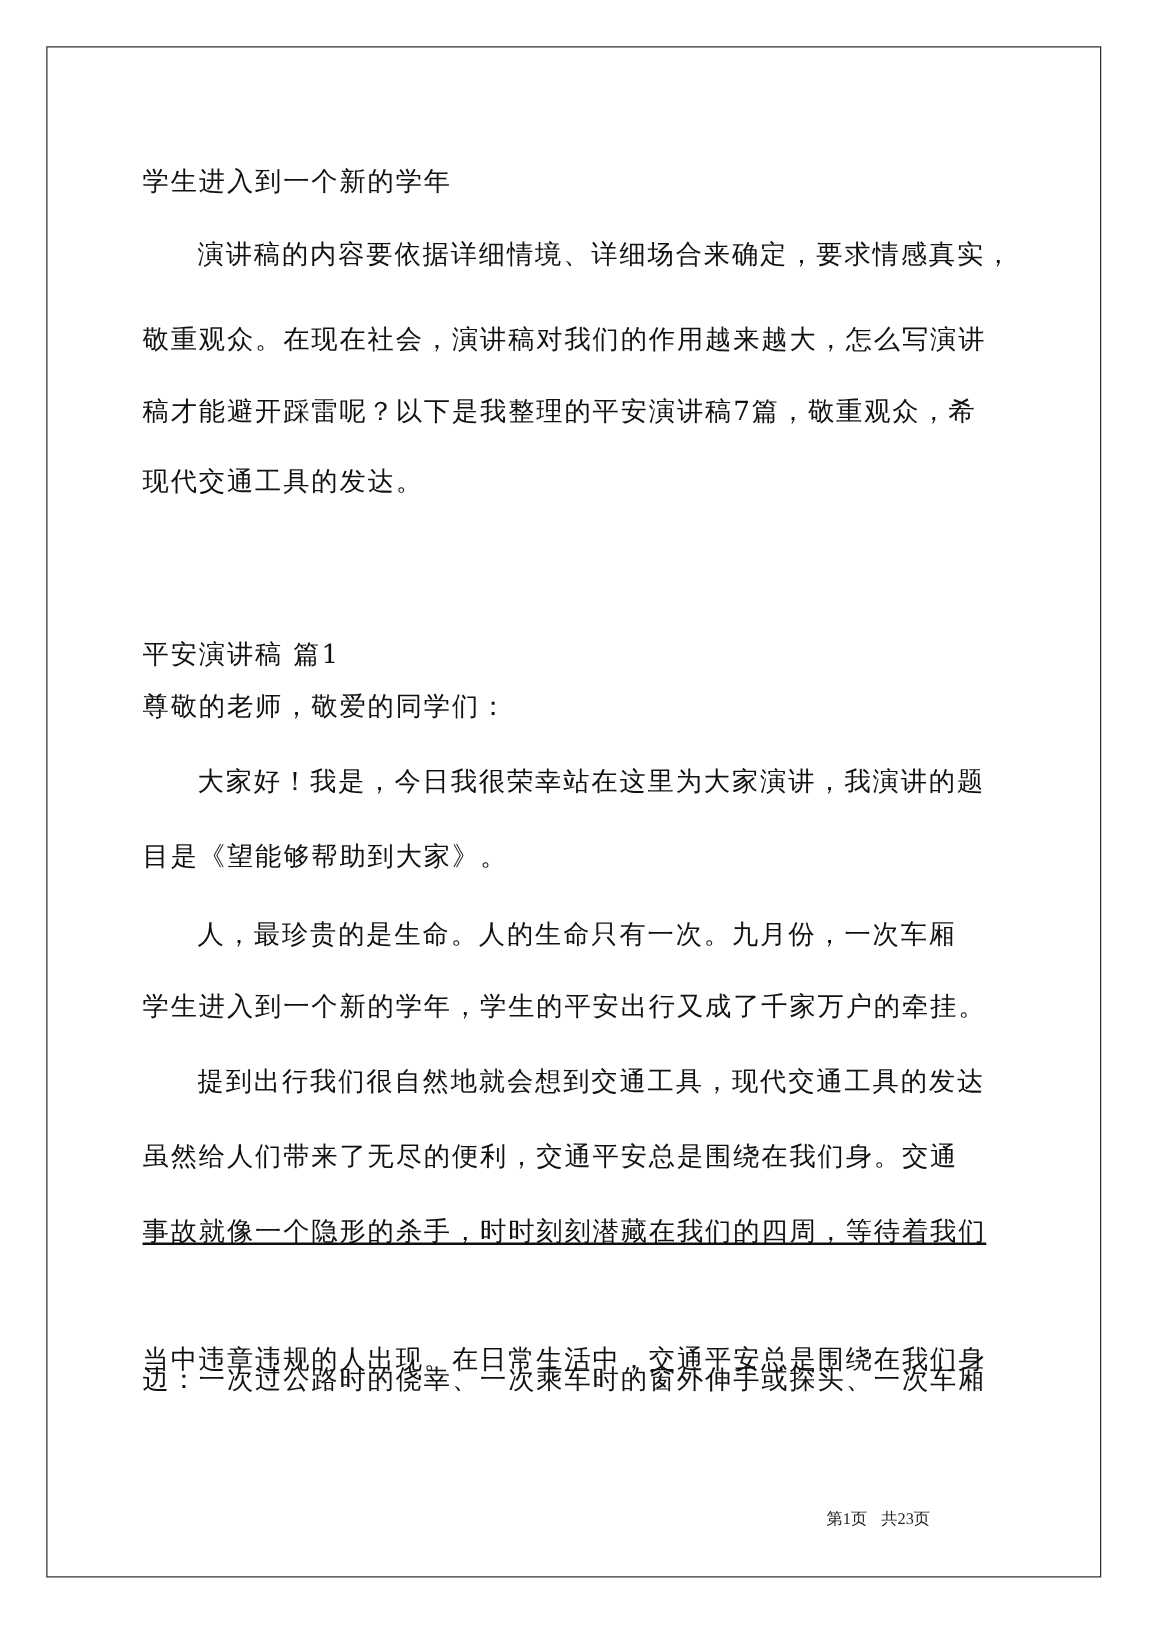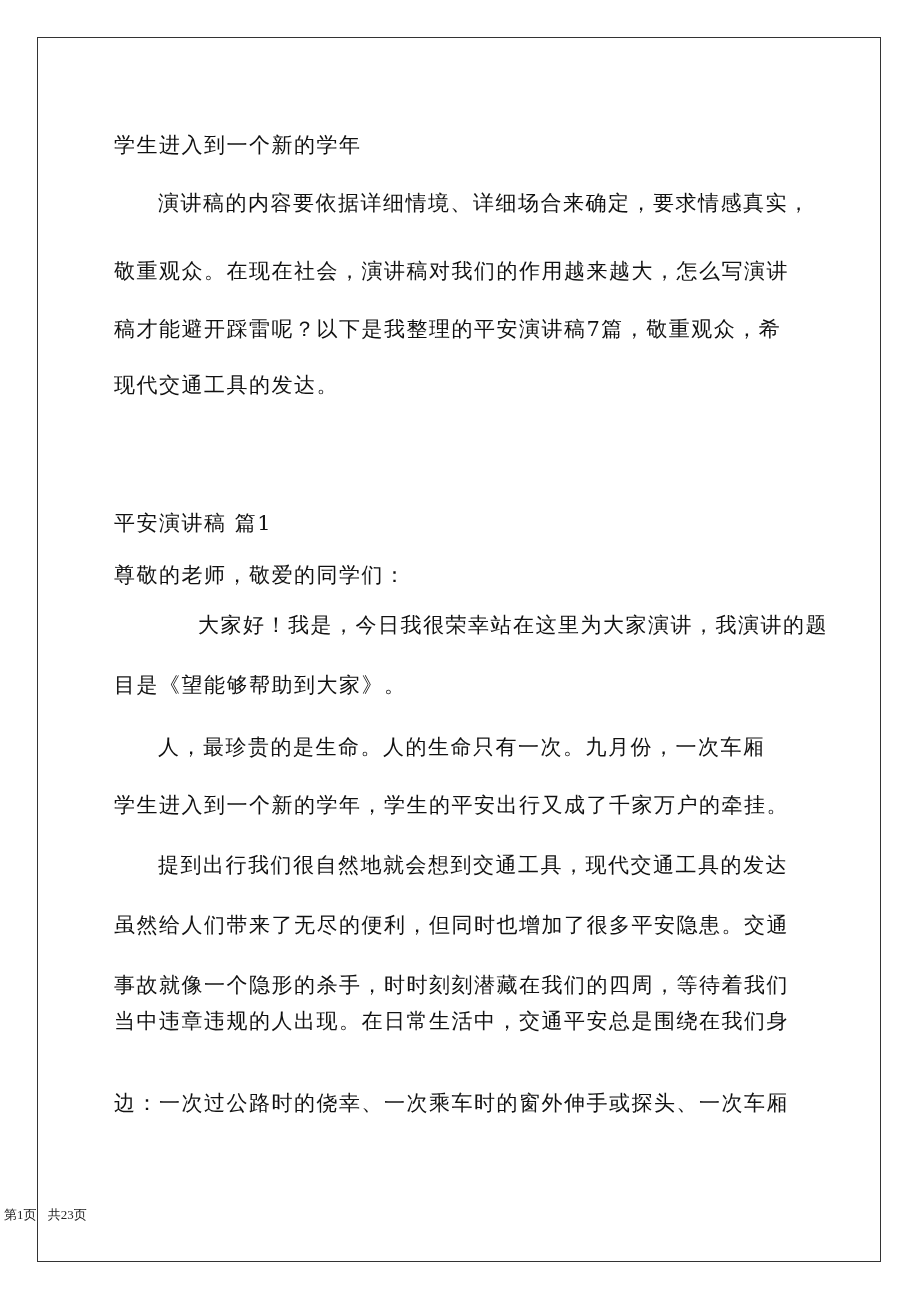--- a/index.html
+++ b/index.html
@@ -11,45 +11,45 @@
     }
     .content {
       position: absolute; left: 114px; top: 120px; width: 720px;
       font-family: "DejaVu Serif", "Liberation Serif", serif;
       font-size: 21px; color: #111111;
       letter-spacing: 1.5px;
     }
     .line { position: absolute; left: 0; white-space: nowrap; height: 30px; line-height: 30px; }
     .indent { left: 44px; }
     .footer {
-      position: absolute; left: 0; width: 748px; top: 1206px; text-align: left;
+      position: absolute; left: 0; width: 748px; top: 1206px; text-align: right;
       font-family: "Liberation Serif", "DejaVu Serif", serif; font-size: 13px; color: #222;
     }
     .footer span { margin: 0 4px; }
   </style>
 </head>
 <body>
 
 <div class="page-border"></div>
 
 <div class="content">
   <div class="line" style="top: 10px;">学生进入到一个新的学年</div>
   <div class="line indent" style="top: 68px; text-align: right;">演讲稿的内容要依据详细情境、详细场合来确定，要求情感真实，</div>
   <div class="line" style="top: 136px;">敬重观众。在现在社会，演讲稿对我们的作用越来越大，怎么写演讲</div>
   <div class="line" style="top: 194px;">稿才能避开踩雷呢？以下是我整理的平安演讲稿7篇，敬重观众，希</div>
   <div class="line" style="top: 250px;">现代交通工具的发达。</div>
   <div class="line" style="top: 388px;">平安演讲稿 篇1</div>
-  <div class="line" style="top: 440px;">尊敬的老师，敬爱的同学们：</div>
-  <div class="line indent" style="top: 490px; margin-left: 40px;">大家好！我是，今日我很荣幸站在这里为大家演讲，我演讲的题</div>
+  <div class="line" style="top: 430px;">尊敬的老师，敬爱的同学们：</div>
+  <div class="line indent" style="top: 490px;">大家好！我是，今日我很荣幸站在这里为大家演讲，我演讲的题</div>
   <div class="line" style="top: 550px;">目是《望能够帮助到大家》。</div>
   <div class="line indent" style="top: 612px;">人，最珍贵的是生命。人的生命只有一次。九月份，一次车厢</div>
   <div class="line" style="top: 670px;">学生进入到一个新的学年，学生的平安出行又成了千家万户的牵挂。</div>
   <div class="line indent" style="top: 730px;">提到出行我们很自然地就会想到交通工具，现代交通工具的发达</div>
-  <div class="line" style="top: 790px;">虽然给人们带来了无尽的便利，但同时也增加了很多平安隐患。交通</div>
-  <div class="line" style="top: 850px;">事故就像一个隐形的杀手，时时刻刻潜藏在我们的四周，等待着我们</div>
-  <div class="line" style="top: 888px; font-family: Liberation Mono, monospace;">当中违章违规的人出现。在日常生活中，交通平安总是围绕在我们身</div>
+  <div class="line" style="top: 790px;">虽然给人们带来了无尽的便利，交通平安总是围绕在我们身。交通</div>
+  <div class="line" style="top: 850px; text-decoration: underline;">事故就像一个隐形的杀手，时时刻刻潜藏在我们的四周，等待着我们</div>
+  <div class="line" style="top: 952px;">当中违章违规的人出现。在日常生活中，交通平安总是围绕在我们身</div>
   <div class="line" style="top: 968px;">边：一次过公路时的侥幸、一次乘车时的窗外伸手或探头、一次车厢</div>
 </div>
 
 <div class="footer">
   <span>第1页</span>
   <span>共23页</span>
 </div>
 
 </body></html>

